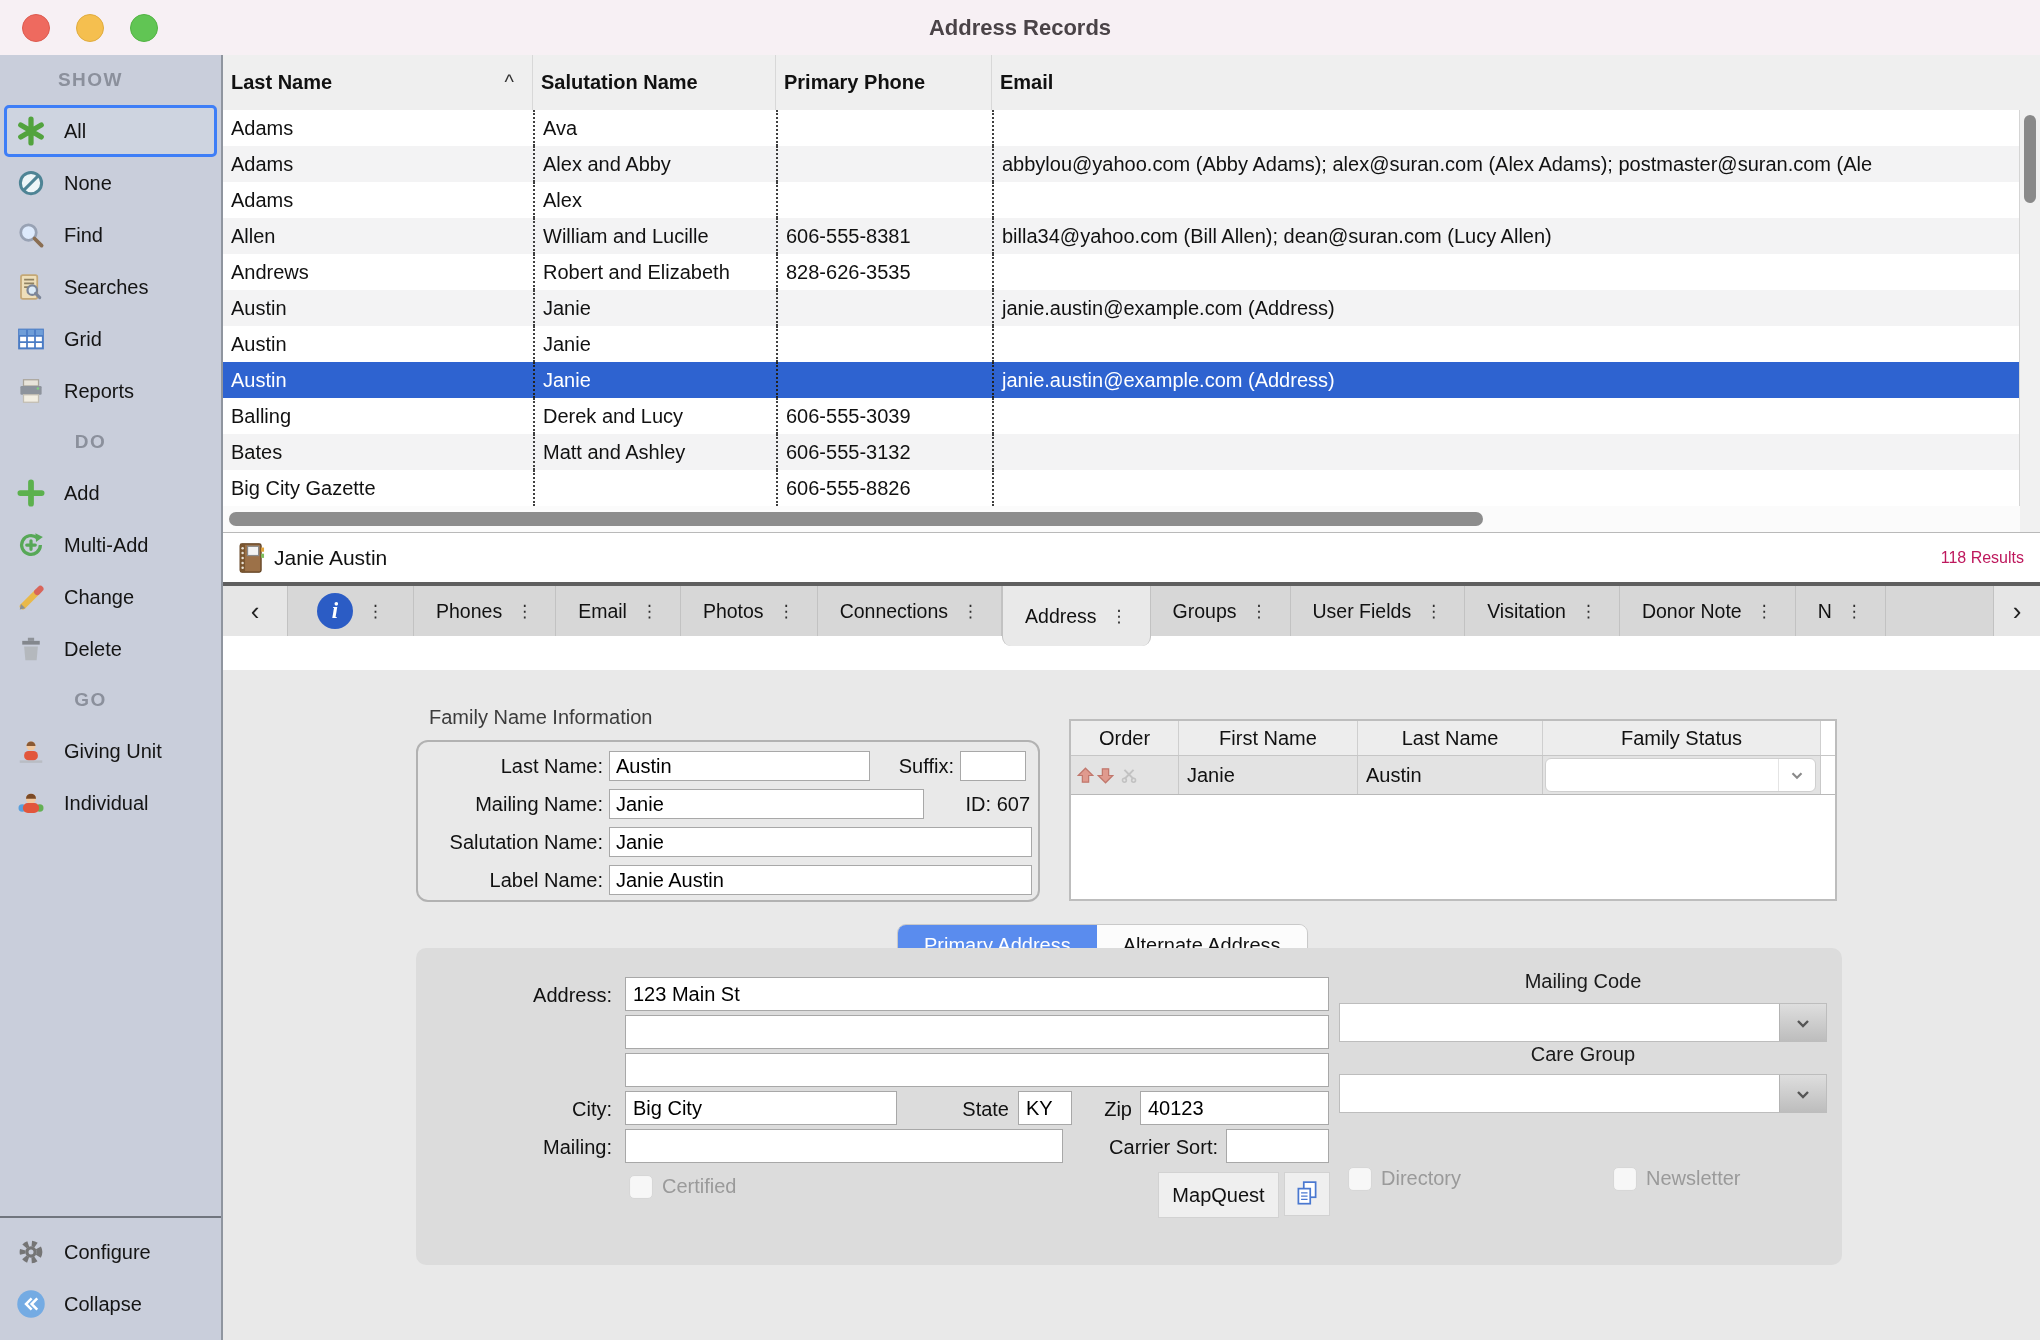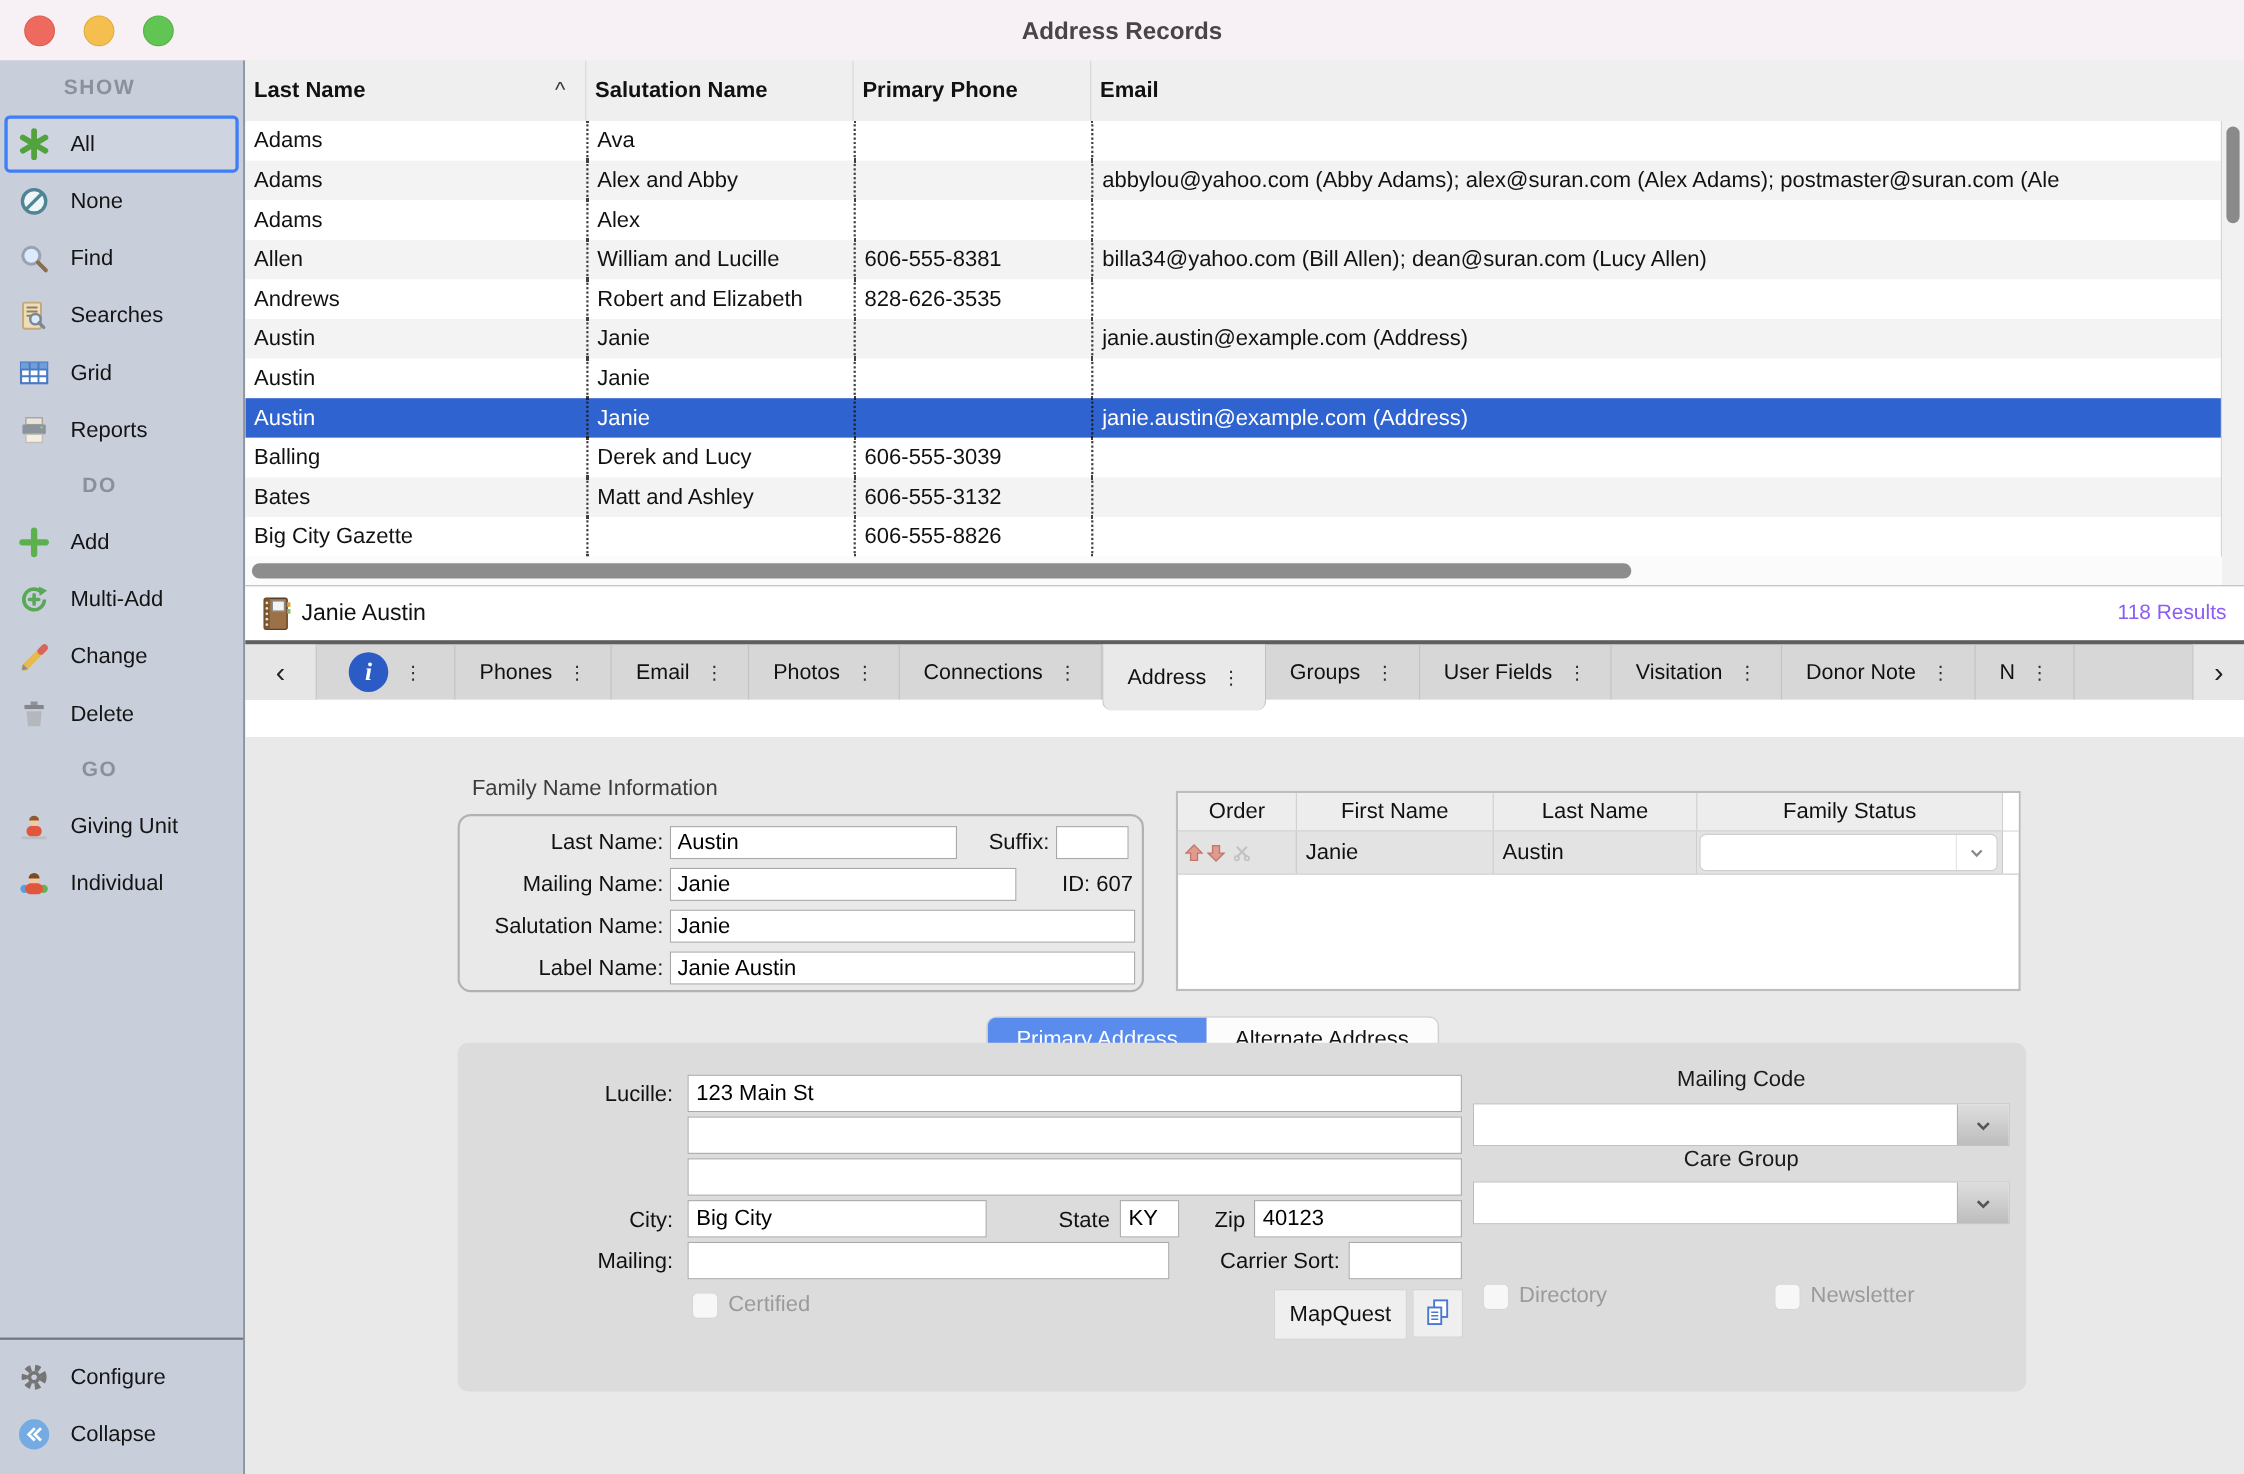--- a/index.html
+++ b/index.html
@@ -51,21 +51,21 @@
     border-left:1px solid #d5d5d5;}
   .vthumb{position:absolute;top:5px;left:4px;width:12px;height:88px;background:#8a8a8a;border-radius:7px;}
   .hscroll{position:absolute;left:0;right:20px;top:451px;height:26px;background:#fbfbfb;}
   .hthumb{position:absolute;left:6px;top:6px;width:1254px;height:14px;background:#8d8d8d;border-radius:8px;}
 
   
   .name-bar{position:absolute;left:0;right:0;top:477px;height:50px;background:#fff;
     border-top:1px solid #b9b9b9;display:flex;align-items:center;padding:0 16px 0 11px;box-sizing:border-box;}
   .book{width:32px;height:34px;margin-right:8px;}
   .rec-name{font-size:21px;color:#111;}
-  .results{margin-left:auto;font-size:19px;color:#8b5cf6;}
+  .results{margin-left:auto;font-size:16px;color:#be185d;}
   .dark-strip{position:absolute;left:0;right:0;top:527px;height:4px;background:#5f5f5f;}
 
   
   .tab-bar{position:absolute;left:0;right:0;top:531px;height:50px;background:#d7d7d7;
     display:flex;align-items:stretch;overflow:visible;z-index:4;}
   .nav-btn{flex:0 0 64px;display:flex;align-items:center;justify-content:center;background:#e6e6e6;
     border-right:1px solid #c2c2c2;font-size:26px;color:#222;}
   .nav-btn.fwd{flex:0 0 46px;border-right:none;border-left:1px solid #c2c2c2;}
   .tab{flex:0 0 auto;display:flex;align-items:center;justify-content:center;gap:14px;
     padding:0 22px;border-right:1px solid #c2c2c2;font-size:19.5px;color:#111;box-sizing:border-box;}
@@ -527,21 +527,21 @@
           <div class="mc gutter"></div>
         </div>
       </div>
 
       <div class="seg">
         <div class="seg-btn active">Primary Address</div>
         <div class="seg-btn inactive">Alternate Address</div>
       </div>
 
       <div class="addr-panel">
-        <span class="alabel" style="left:0;width:196px;top:36px;">Lucille:</span>
+        <span class="alabel" style="left:0;width:196px;top:36px;">Address:</span>
         <input class="ainput" style="left: 209px; top: 29px; width: 704px;" value="123 Main St">
         <input class="ainput" style="left: 209px; top: 67px; width: 704px;" value="">
         <input class="ainput" style="left: 209px; top: 105px; width: 704px;" value="">
 
         <span class="alabel" style="left:0;width:196px;top:150px;">City:</span>
         <input class="ainput" style="left: 209px; top: 143px; width: 272px;" value="Big City">
         <span class="alabel" style="left:519px;width:74px;top:150px;">State</span>
         <input class="ainput" style="left: 602px; top: 143px; width: 54px;" value="KY">
         <span class="alabel" style="left:644px;width:72px;top:150px;">Zip</span>
         <input class="ainput" style="left: 724px; top: 143px; width: 189px;" value="40123">

